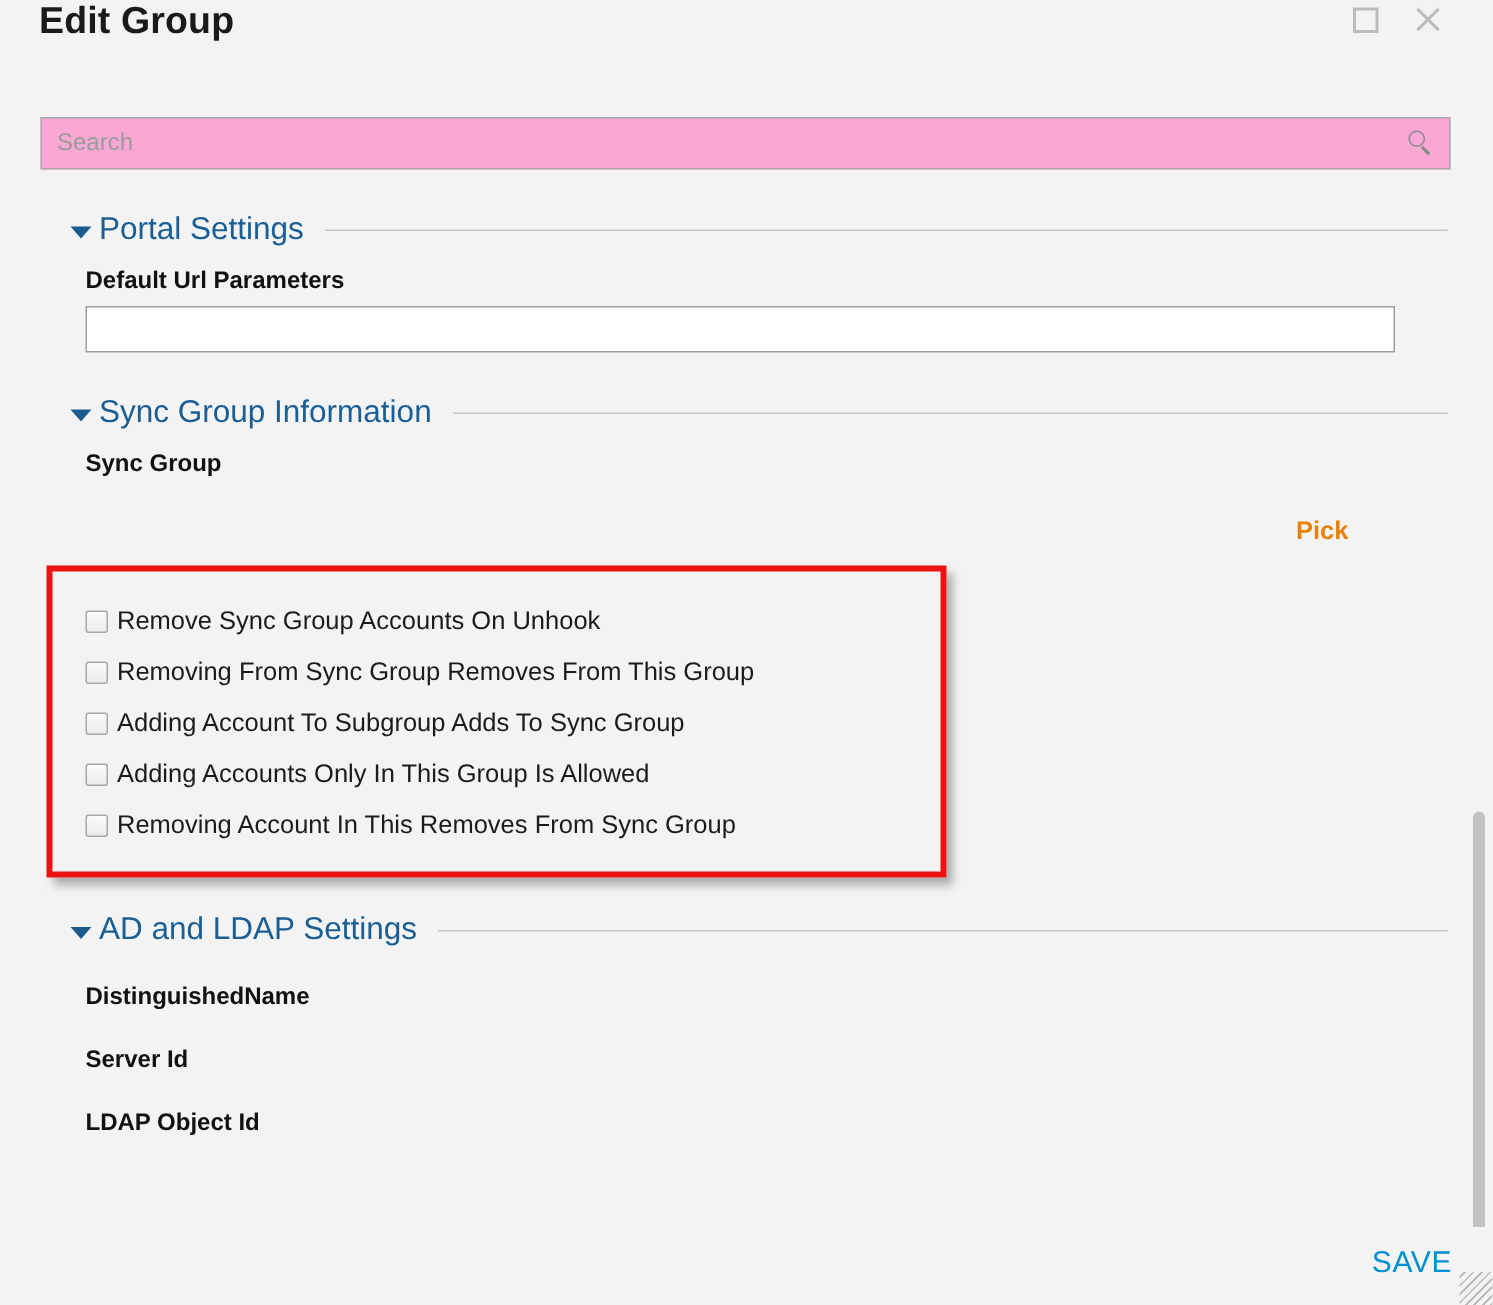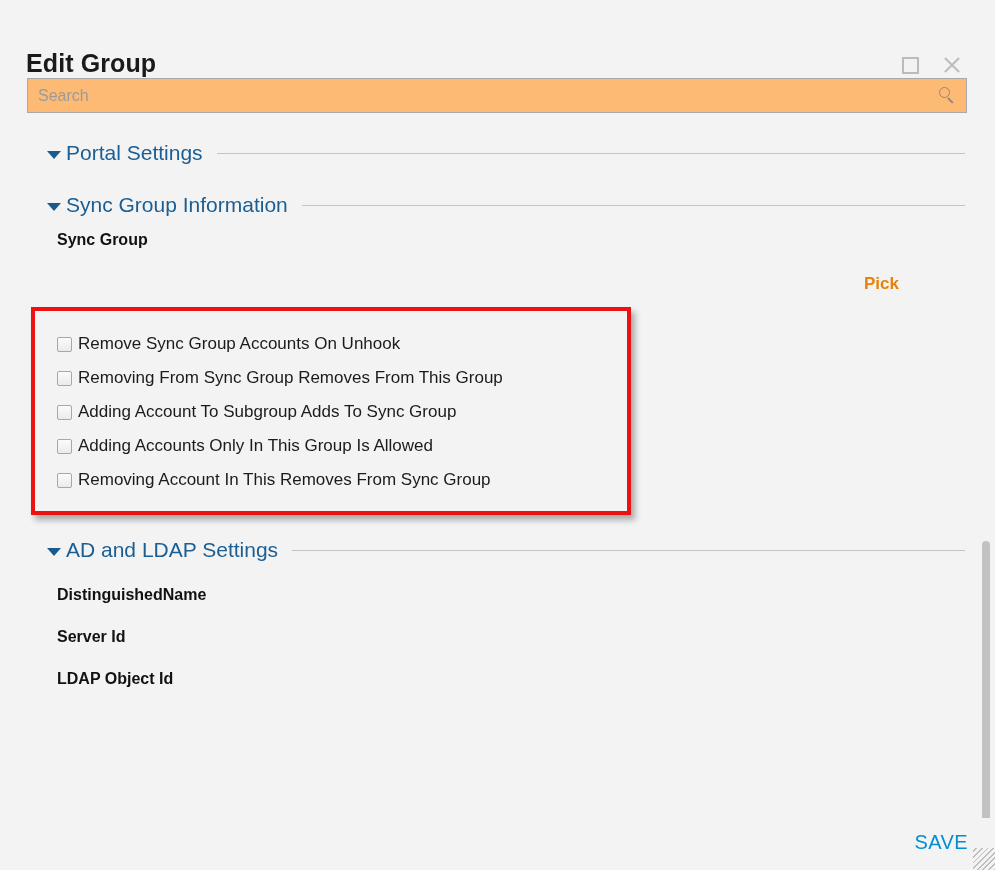--- a/index.html
+++ b/index.html
@@ -25,22 +25,22 @@
     display: flex;
     flex-direction: column;
   }
 
   
   .titlebar {
     position: relative;
     height: 78px;
     flex: none;
     display: flex;
-    align-items: flex-end;
-    padding: 12px 22px 0 26px;
+    align-items: flex-start;
+    padding: 0 22px 0 26px;
   }
   .title-text {
     font-size: 25px;
     font-weight: bold;
     color: #1a1a1a;
     letter-spacing: 0.1px;
   }
   .window-controls {
     margin-left: auto;
     display: flex;
@@ -85,21 +85,21 @@
     padding: 0 28px 0 27px;
   }
   .search-wrap {
     position: relative;
     height: 35px;
   }
   .search-input {
     width: 100%;
     height: 35px;
     border: 1px solid #a9a9a9;
-    background: #fdba74;
+    background: #f9a8d4;
     font-family: "Liberation Sans", sans-serif;
     font-size: 16px;
     color: #222;
     padding: 0 38px 0 10px;
     outline: none;
     border-radius: 0;
   }
   .search-input::placeholder { color: #9b9b9b; opacity: 1; }
   .search-icon {
     position: absolute;
@@ -358,20 +358,24 @@
   </div>
 
   <div class="body-scroll">
 
     <div class="section-head">
       <span class="caret"></span>
       <span class="section-title">Portal Settings</span>
       <span class="section-rule"></span>
     </div>
 
+    <div class="field-group">
+      <div class="field-label">Default Url Parameters</div>
+      <input class="text-input" type="text" value="" style="">
+    </div>
 
     <div class="section-head">
       <span class="caret"></span>
       <span class="section-title">Sync Group Information</span>
       <span class="section-rule"></span>
     </div>
 
     <div class="field-group">
       <div class="field-label">Sync Group</div>
     </div>

